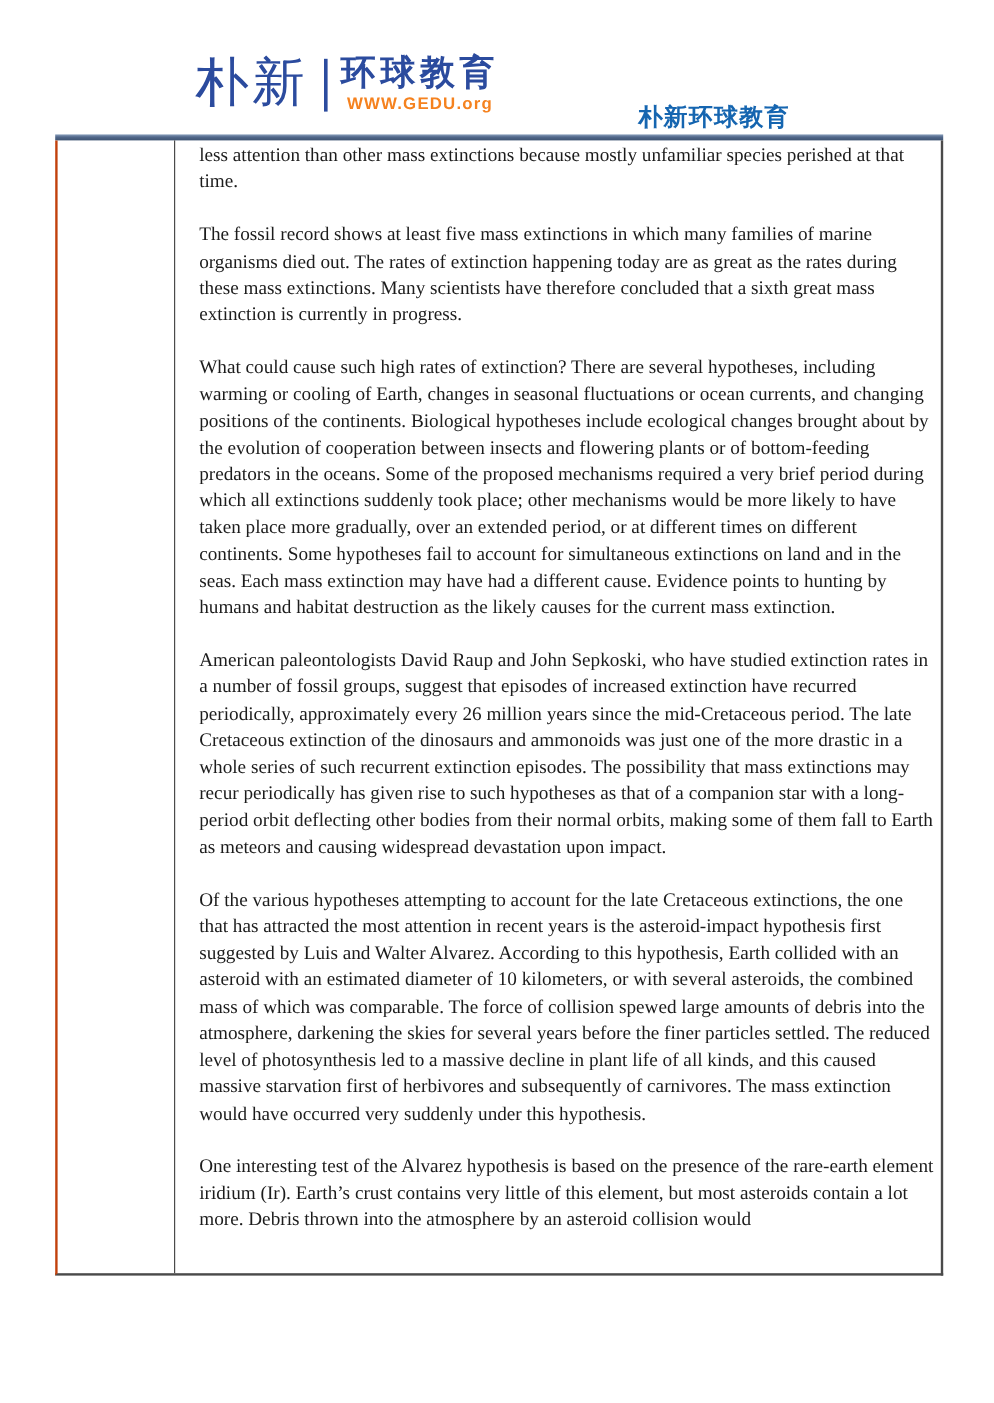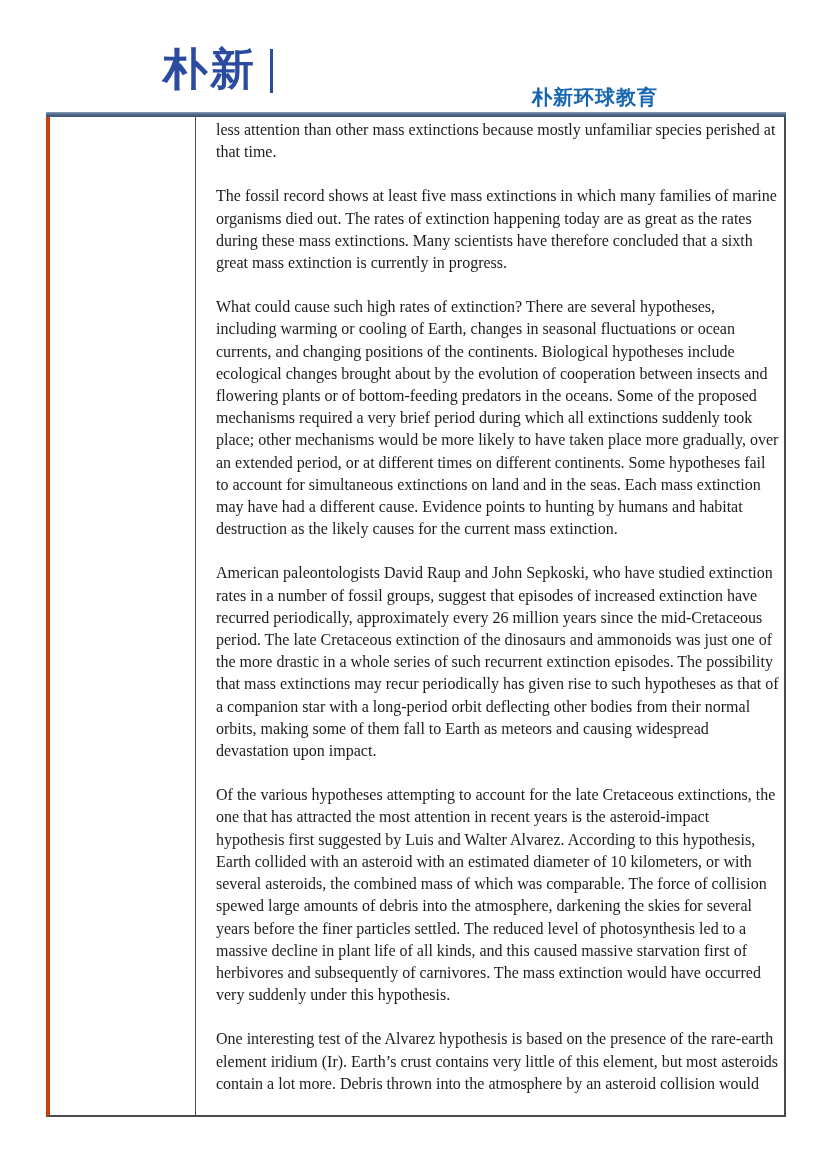--- a/index.html
+++ b/index.html
@@ -18,21 +18,21 @@
   
   .header-logo {
     position: absolute;
     left: 163px;
     top: 46px;
     display: flex;
     align-items: flex-start;
   }
   .logo-cn {
     font-size: 44px;
-    font-weight: bold;
+    font-weight: normal;
     color: #2B4B9E;
     letter-spacing: 3px;
     line-height: 1.05;
   }
   .logo-sep {
     width: 3px;
     height: 44px;
     background: #2B4B9E;
     margin: 3px 11px 0 13px;
   }
@@ -72,26 +72,25 @@
     top: 112px;
     width: 740px;
   }
   .top-rule {
     height: 5px;
     width: 100%;
     background: linear-gradient(#8ba0bc 0%, #51678a 45%, #3e5472 100%);
   }
   .cells {
     display: flex;
-    border-left: 4px solid #c2410c;
+    border-left: 2px solid #c2410c;
     border-right: 2px solid #4a4a4a;
     border-bottom: 2px solid #4a4a4a;
     min-height: 946px;
     box-sizing: border-box;
-    padding-left: 48px;
   }
   .left-cell {
     width: 97px;
     flex-shrink: 0;
     border-right: 1px solid #4a4a4a;
   }
   .body-cell {
     flex: 1;
     padding: 2px 5px 4px 20px;
     font-family: "Liberation Serif", serif;
@@ -106,20 +105,24 @@
   .body-cell p:last-child {
     margin-bottom: 16px;
   }
 </style>
 </head>
 <body>
 
 <div class="header-logo">
   <span class="logo-cn">朴新</span>
   <span class="logo-sep"></span>
+  <span class="logo-right">
+    <span class="logo-sub">环球教育</span>
+    <span class="logo-web">WWW.GEDU.org</span>
+  </span>
 </div>
 
 <div class="header-right">朴新环球教育</div>
 
 <div class="passage-table">
   <div class="top-rule"></div>
   <div class="cells">
     <div class="left-cell"></div>
     <div class="body-cell">
       <p>less attention than other mass extinctions because mostly unfamiliar species perished at that time.</p>

